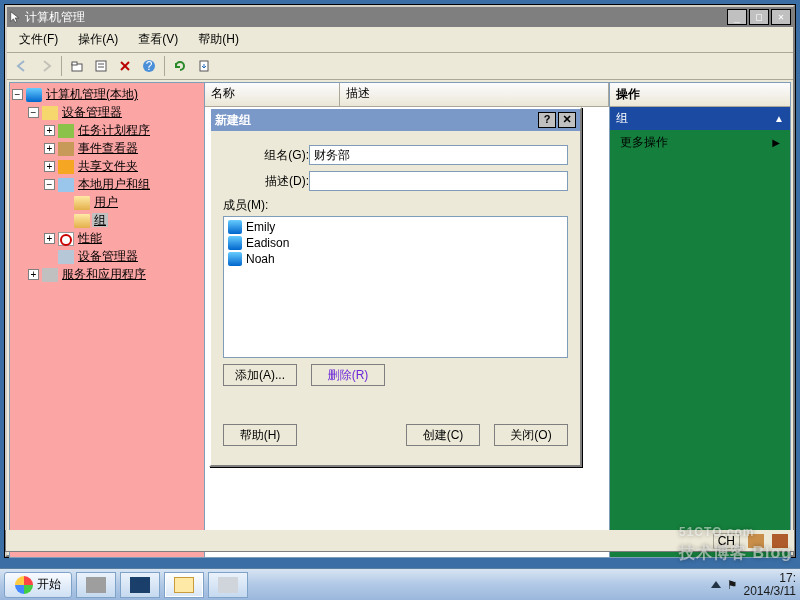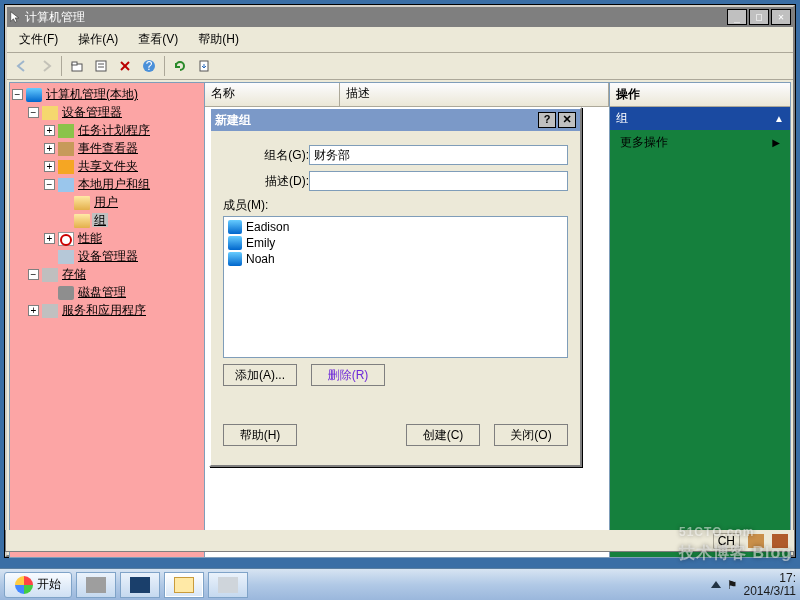--- a/index.html
+++ b/index.html
@@ -192,25 +192,20 @@
                   <li><span class="exp">−</span><span class="node-icon icon-users"></span><span class="label">本地用户和组</span>
                     <ul>
                       <li><span class="exp none"></span><span class="node-icon icon-folder"></span><span class="label">用户</span></li>
                       <li class="sel"><span class="exp none"></span><span class="node-icon icon-folder"></span><span class="label">组</span></li>
                     </ul>
                   </li>
                   <li><span class="exp">+</span><span class="node-icon icon-perf"></span><span class="label">性能</span></li>
                   <li><span class="exp none"></span><span class="node-icon icon-dev"></span><span class="label">设备管理器</span></li>
                 </ul>
               </li>
-              <li><span class="exp">−</span><span class="node-icon icon-storage"></span><span class="label">存储</span>
-                <ul>
-                  <li><span class="exp none"></span><span class="node-icon icon-disk"></span><span class="label">磁盘管理</span></li>
-                </ul>
-              </li>
               <li><span class="exp">+</span><span class="node-icon icon-serv"></span><span class="label">服务和应用程序</span></li>
             </ul>
           </li>
         </ul>
       </div>
     </div>
 
     <div class="mid-pane">
       <div class="columns">
         <div class="col-head">名称</div>
@@ -254,30 +249,30 @@
     <div class="row">
       <label>组名(G):</label>
       <input type="text" value="财务部" style="">
     </div>
     <div class="row">
       <label>描述(D):</label>
       <input type="text" value="" style="">
     </div>
     <div class="members-label">成员(M):</div>
     <div class="members">
+      <div class="mitem">
+          <span class="avatar"></span>
+          <span>Emily</span>
+        </div>
       <div class="mitem">
           <span class="avatar"></span>
           <span>Eadison</span>
         </div>
       <div class="mitem">
           <span class="avatar"></span>
-          <span>Emily</span>
-        </div>
-      <div class="mitem">
-          <span class="avatar"></span>
           <span>Noah</span>
         </div>
     </div>
     <div class="btnrow">
       <button class="dbtn">添加(A)...</button>
       <button class="dbtn disabled">删除(R)</button>
     </div>
     <div class="btnrow bottom">
       <button class="dbtn">帮助(H)</button>
       <span class="spacer"></span>

